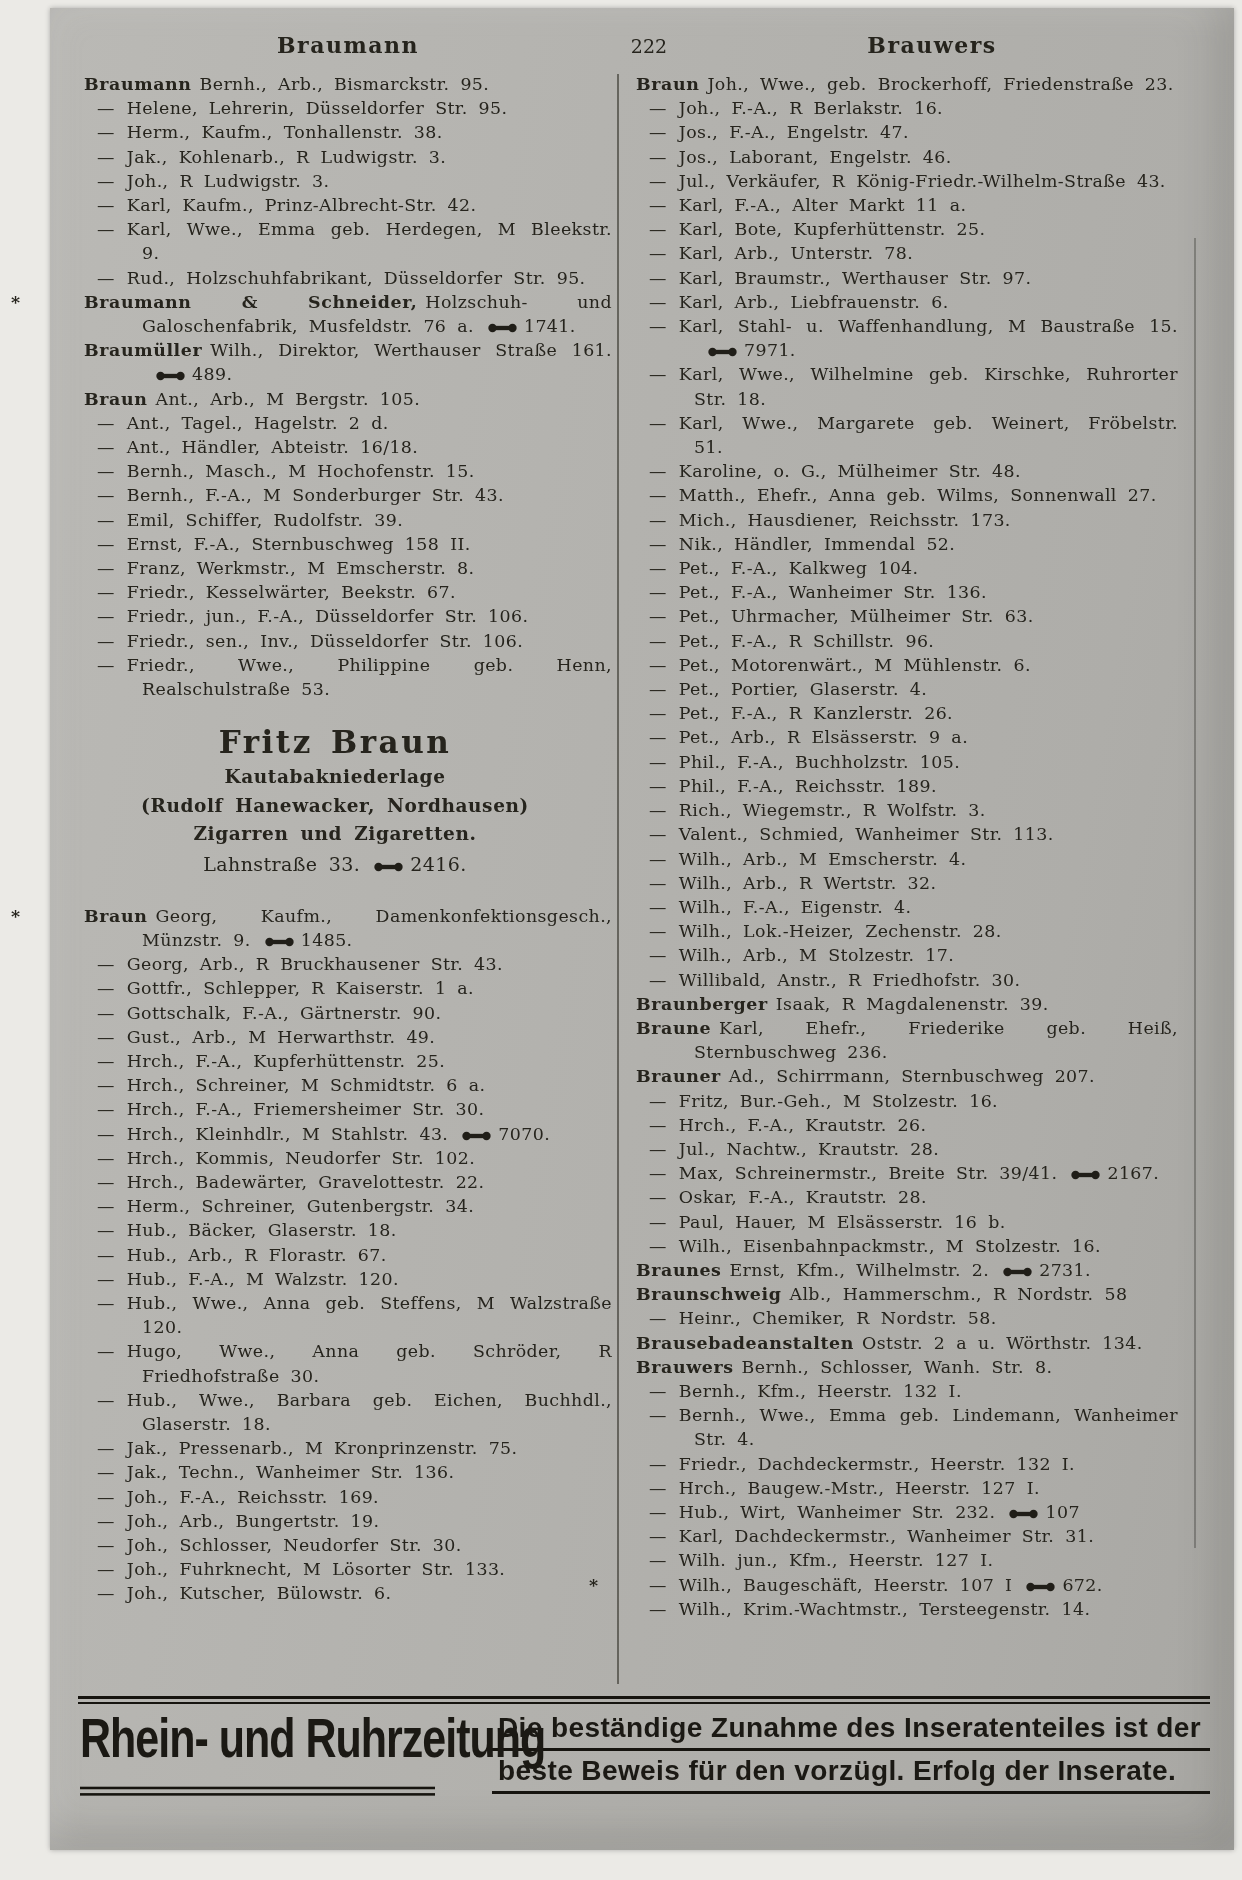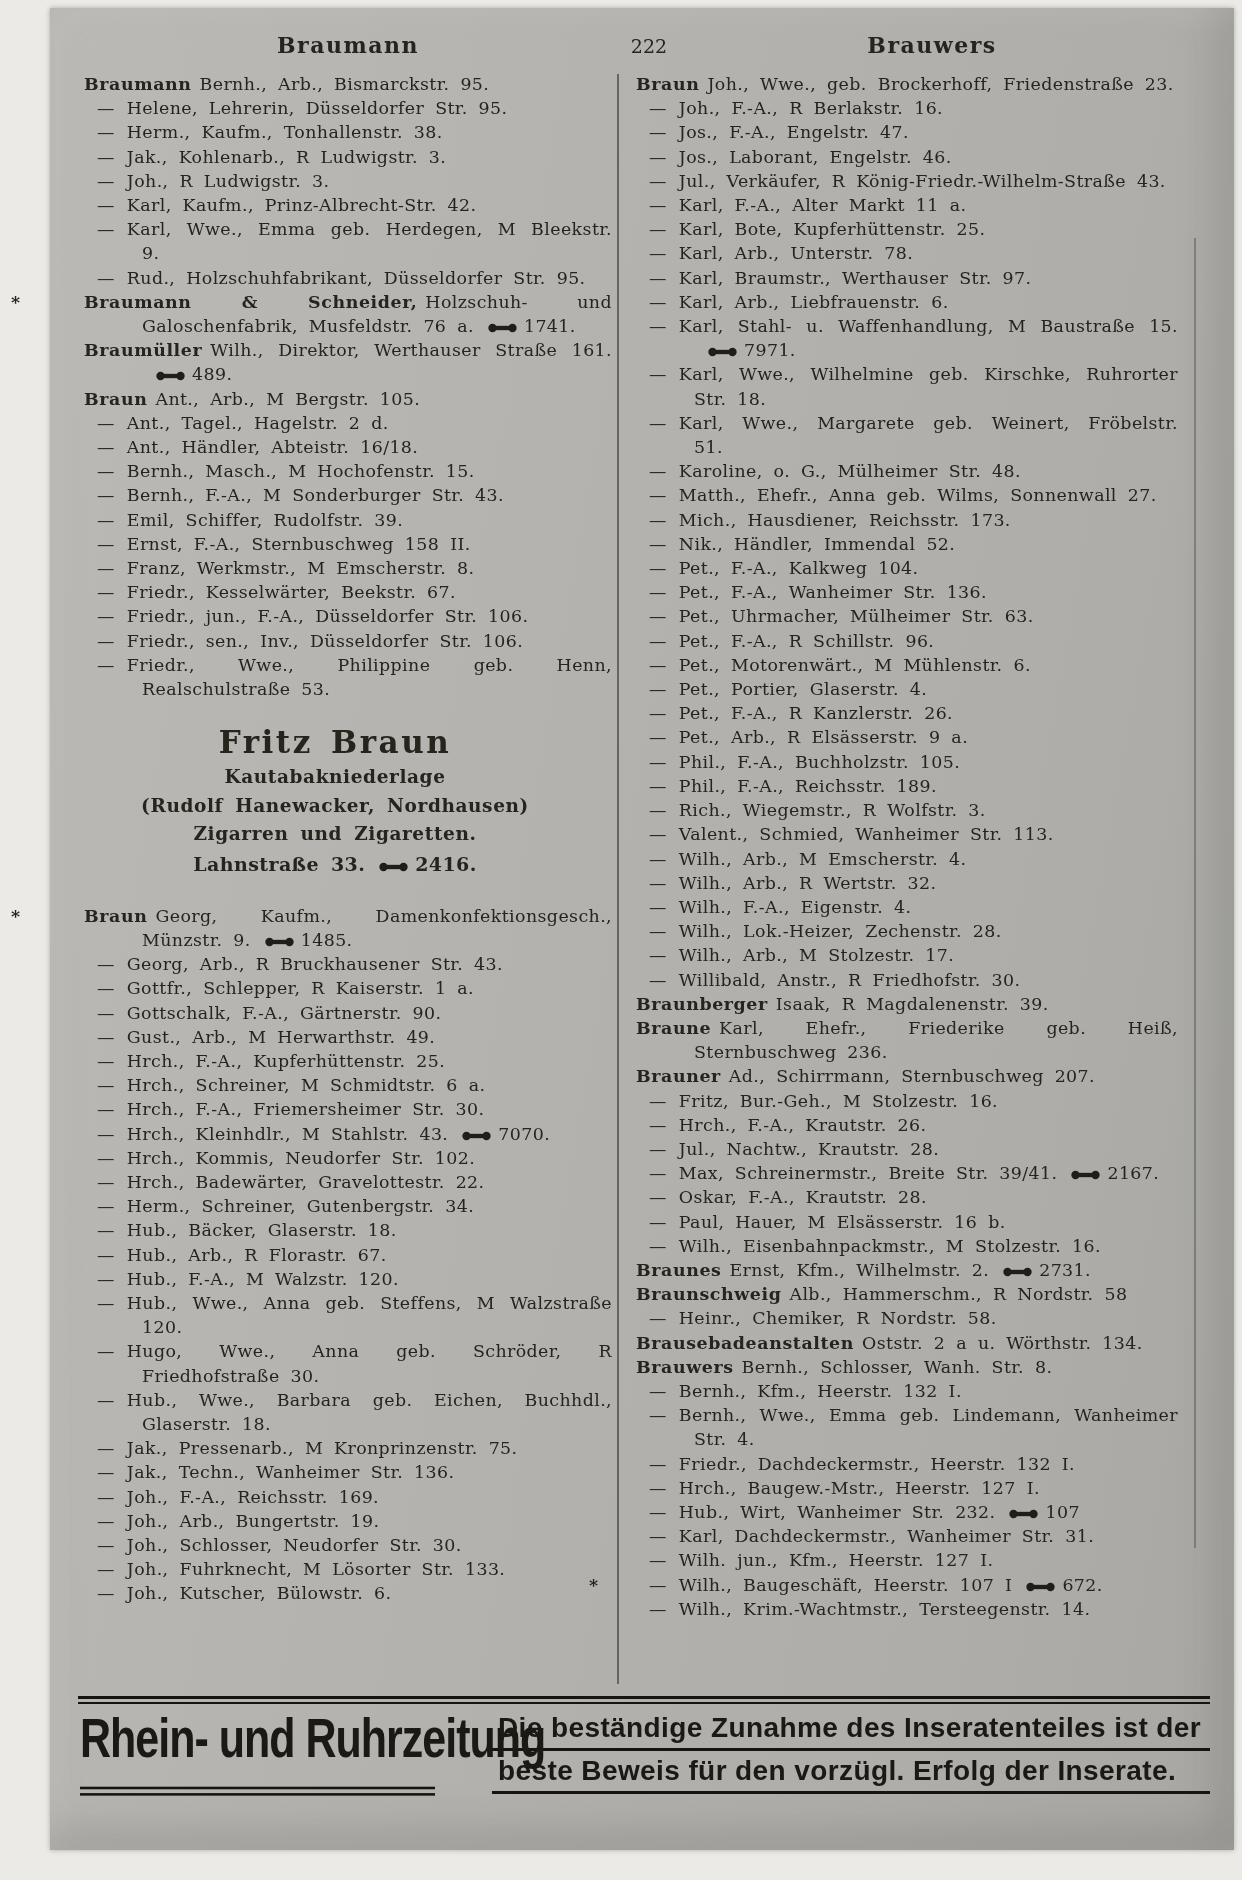--- a/index.html
+++ b/index.html
@@ -35,21 +35,21 @@
   .da{margin-right:12px;}
   .nm{font-weight:bold;margin-right:8px;letter-spacing:.6px;}
   .ph{white-space:nowrap;padding-left:14px;}
   .ph svg{vertical-align:-1px;}
   .pn{padding-left:7px;}
 
   
   .fbad{margin:16px 30px 18px 4px;text-align:center;text-indent:0;padding:4px 0 6px;}
   .fb-title{font-size:31px;font-weight:bold;letter-spacing:2.5px;line-height:42px;}
   .fb-line{font-size:18.5px;font-weight:bold;line-height:28.5px;letter-spacing:.6px;}
-  .fb-addr{font-size:19px;font-weight:bold;line-height:31px;}
+  .fb-addr{font-size:19px;font-weight:normal;line-height:31px;}
 
   
   .banner{position:absolute;left:28px;right:24px;top:1688px;border-top:3px solid #16140f;padding-top:3px;}
   .banner-frame{border-top:2px solid #16140f;display:flex;align-items:stretch;padding-top:7px;gap:41px;}
   .banner-logo{
     width:355px;margin:6px 16px 8px 2px;flex:none;
     font-family:"Liberation Sans", sans-serif;font-weight:bold;font-size:43px;
     letter-spacing:-1px;transform:scaleY(1.28);transform-origin:center;
     white-space:nowrap;border-bottom:7px double #16140f;text-align:center;
     padding-bottom:5px;color:#1b1914;

